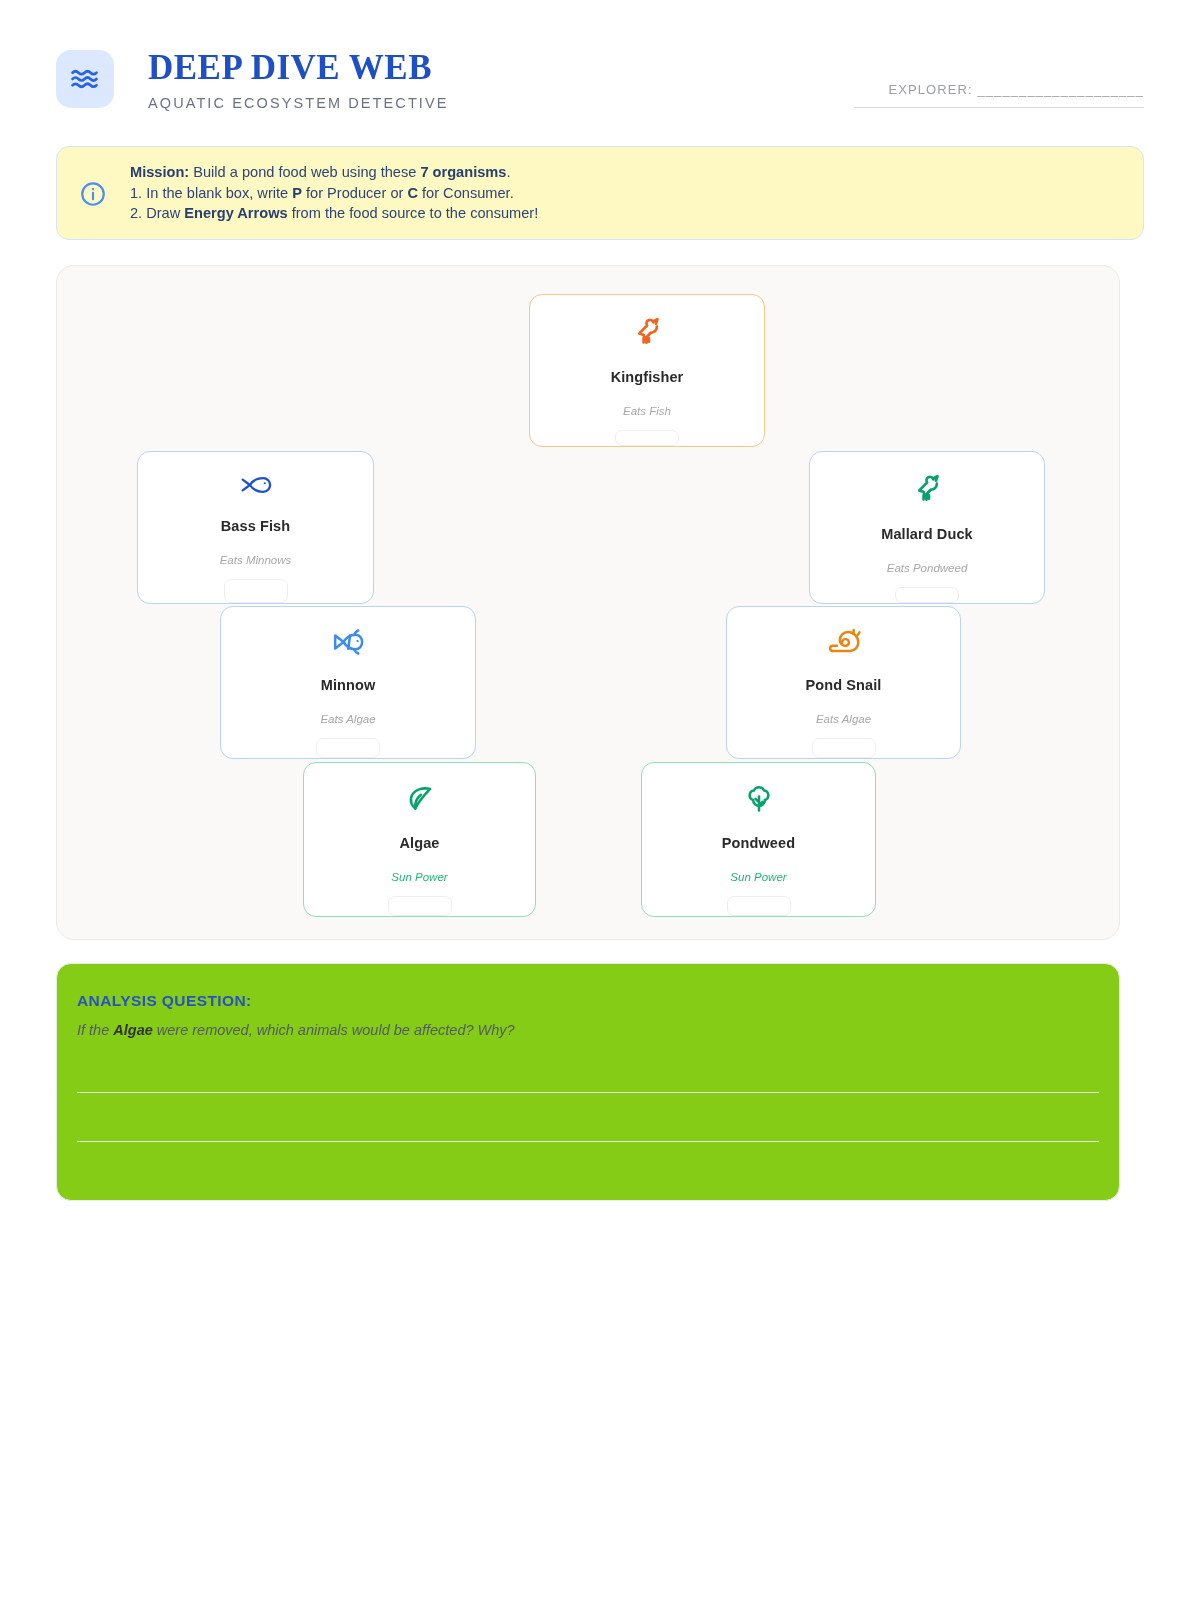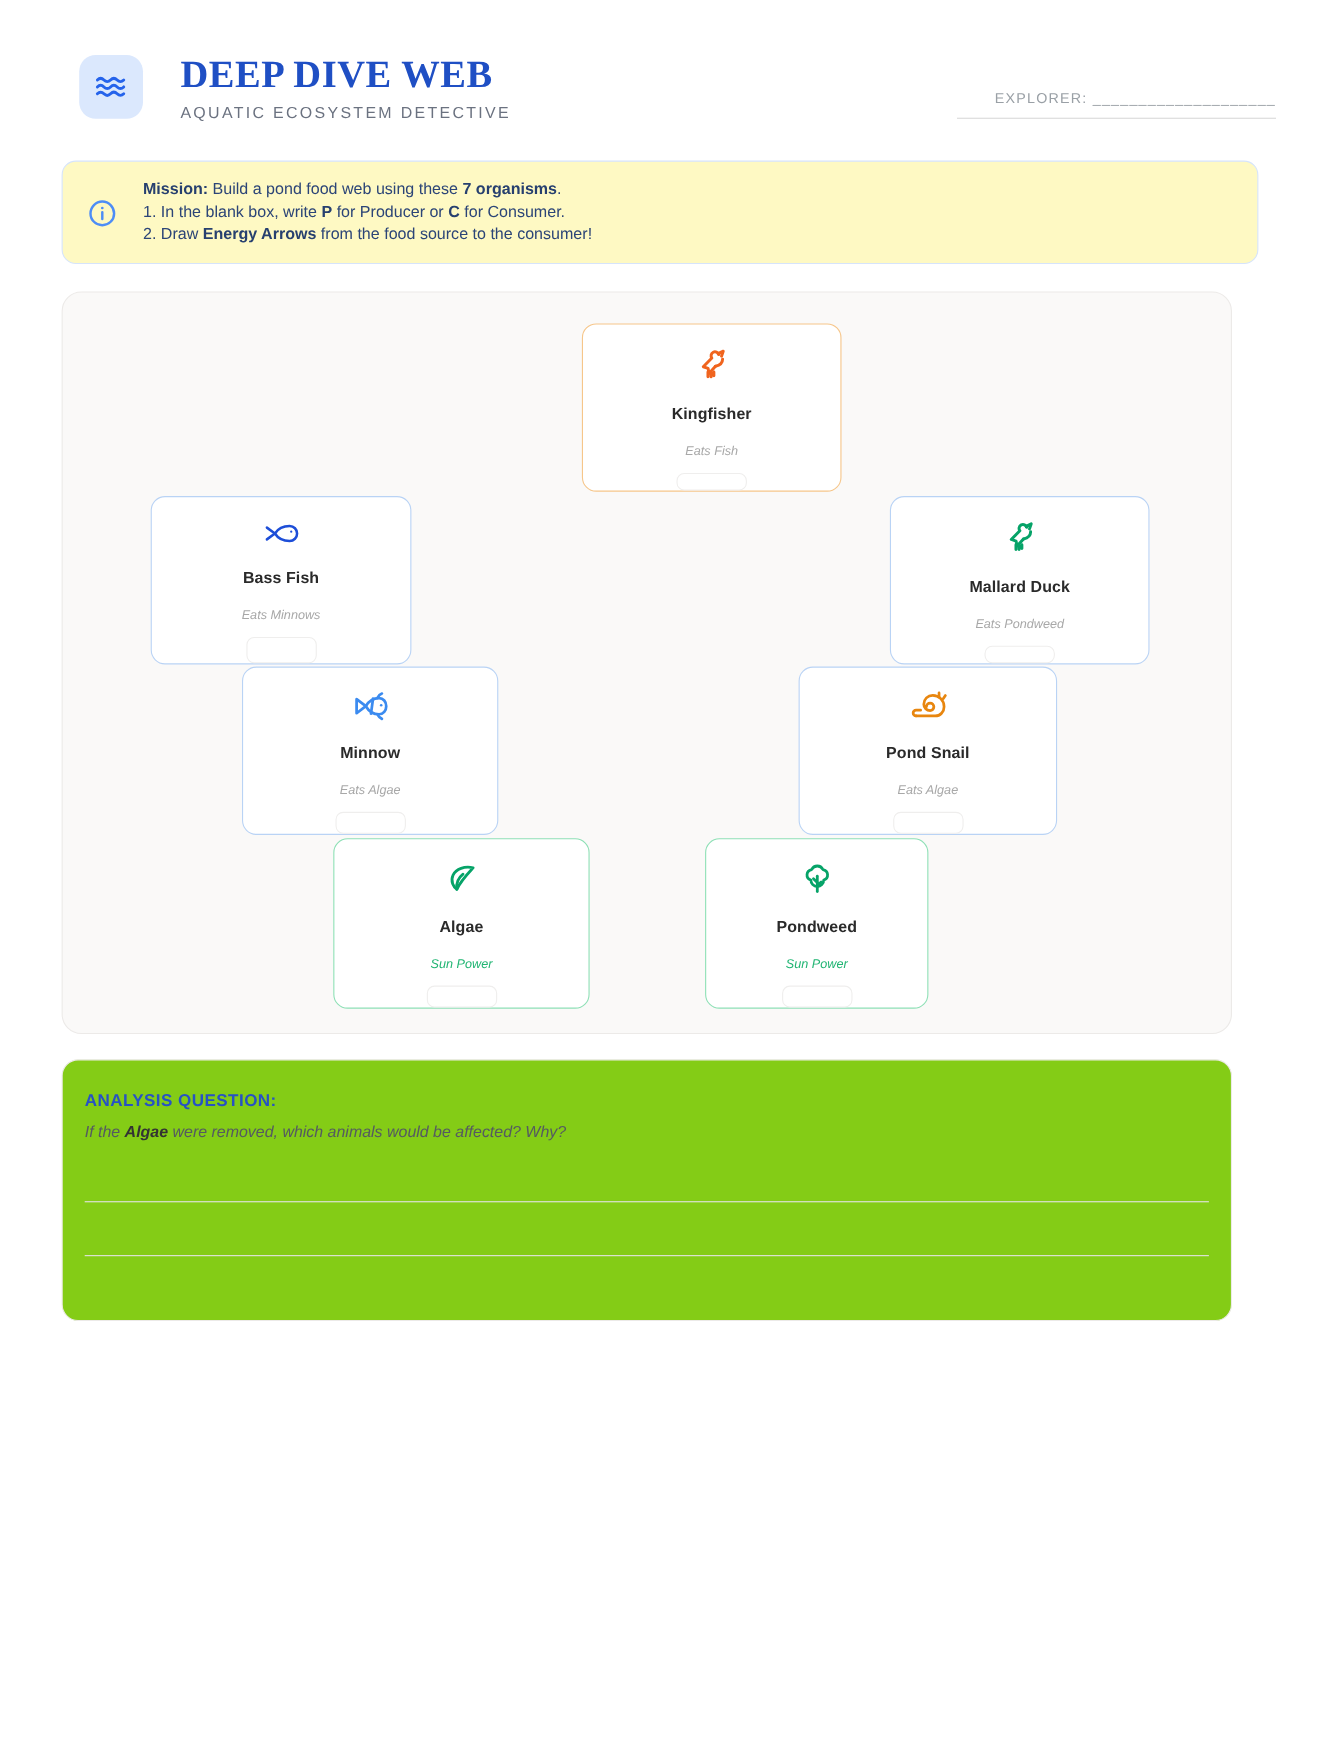--- a/index.html
+++ b/index.html
@@ -19,21 +19,21 @@
   .page {
     position: absolute;
     left: 0; top: 0;
     width: 1200px;
     height: 1600px;
   }
 
   
   .header {
     position: absolute;
-    left: 72px;
+    left: 56px;
     top: 46px;
     width: 1088px;
     height: 82px;
   }
   .logo-badge {
     position: absolute;
     left: 0;
     top: 4px;
     width: 58px;
     height: 58px;
@@ -291,21 +291,21 @@
             <path d="M16.1 4.6 19.4 3l-1.1 3.2"></path>
             <path d="M14.4 12.7c2.6-.5 4.6-2.1 4.6-4.6"></path>
             <path d="M9.6 16.4v3M11.6 16.9v2.6M13.4 16.4v2.4"></path>
             <circle cx="16.1" cy="4.7" r=".75" fill="#06a368" stroke="none"></circle>
           </svg>
         </div>
         <div class="c-name">Mallard Duck</div>
         <div class="c-note">Eats Pondweed</div>
         <div class="answer-box"></div>
       </div>
-      <div class="card blue-border" style="left: 163px; top: 340px; width: 233px; height: 153px; border-color: rgb(185, 211, 245);">
+      <div class="card blue-border" style="left: 163px; top: 340px; width: 256px; height: 153px; border-color: rgb(185, 211, 245);">
         <div class="icon-slot">
           <svg width="34" height="30" viewBox="0 0 26 22" fill="none" stroke="#3b8bf0" stroke-width="1.9" stroke-linecap="round" stroke-linejoin="round">
             <path d="M9.6 11c2.3-3.9 6.1-5.6 9.2-5.6 3 0 5 2.5 5 5.6s-2 5.6-5 5.6c-3.1 0-6.9-1.7-9.2-5.6z"></path>
             <path d="M9.6 11 3.2 6.1v9.8z"></path>
             <path d="M14.6 5.8 13.2 16.2"></path>
             <path d="M17.8 16.9c.7 1.4 1.7 2.4 3 2.9M17.8 5.1c.7-1.4 1.7-2.4 3-2.9"></path>
             <circle cx="20.3" cy="10.3" r=".9" fill="#3b8bf0" stroke="none"></circle>
           </svg>
         </div>
         <div class="c-name">Minnow</div>
@@ -328,21 +328,21 @@
         <div class="icon-slot">
           <svg width="32" height="32" viewBox="0 0 24 24" fill="none" stroke="#06a368" stroke-width="1.9" stroke-linecap="round" stroke-linejoin="round">
             <path d="M19.6 4.4C13.8 3.2 8 5 5.9 9.4c-2 4.2.4 8.3 2.6 9.7 2.5-5.6 6.2-9.4 11.1-14.7z"></path>
             <path d="M8.5 19.1c-.6-4.2 1.4-8.1 4.2-10.3"></path>
           </svg>
         </div>
         <div class="c-name">Algae</div>
         <div class="c-note">Sun Power</div>
         <div class="answer-box"></div>
       </div>
-      <div class="card green-border producer" style="left: 584px; top: 496px; width: 203px; height: 155px; border-color: rgb(142, 224, 182);">
+      <div class="card green-border producer" style="left: 584px; top: 496px; width: 235px; height: 155px; border-color: rgb(142, 224, 182);">
         <div class="icon-slot">
           <svg width="32" height="32" viewBox="0 0 24 24" fill="none" stroke="#06a368" stroke-width="1.9" stroke-linecap="round" stroke-linejoin="round">
             <path d="M12 3.2a4.2 4.2 0 0 0-3.8 2.4 3.7 3.7 0 0 0-.6 7.2 4.2 4.2 0 0 0 8.8 0 3.7 3.7 0 0 0-.6-7.2A4.2 4.2 0 0 0 12 3.2z"></path>
             <path d="M12 10.2v10.4"></path>
             <path d="M12 14.4 9.4 11.9M12 16.6l2.6-2.5"></path>
           </svg>
         </div>
         <div class="c-name">Pondweed</div>
         <div class="c-note">Sun Power</div>
         <div class="answer-box"></div>

